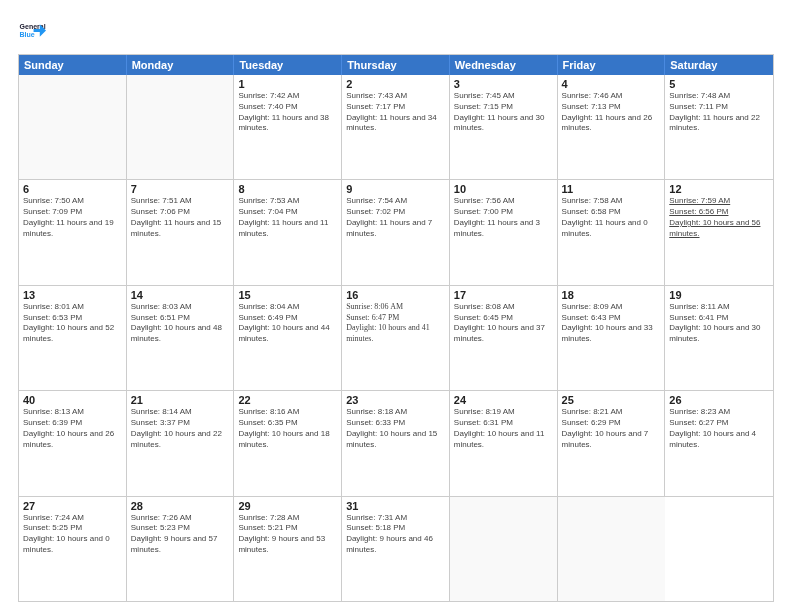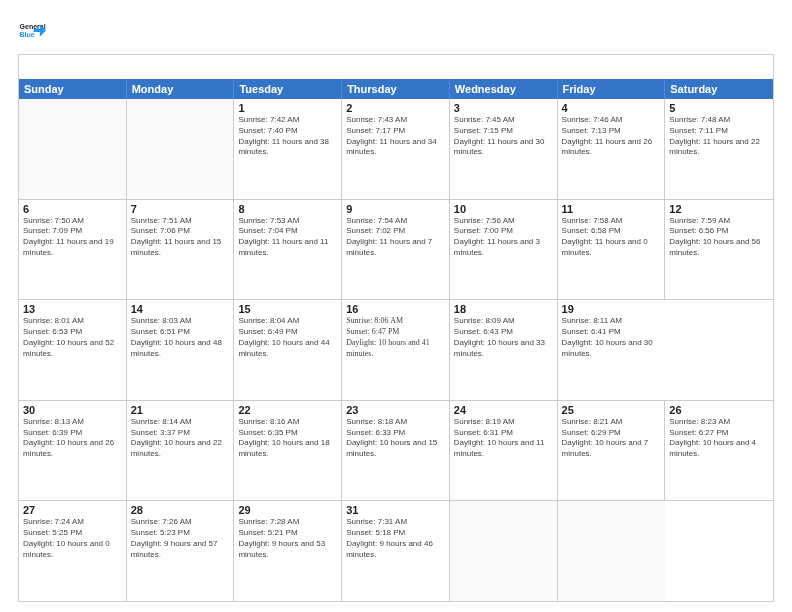--- a/index.html
+++ b/index.html
@@ -49,21 +49,20 @@
     .calendar {
       flex: 1;
       display: flex;
       flex-direction: column;
       border: 1px solid #ccc;
     }
     .cal-header {
       display: grid;
       grid-template-columns: repeat(7, 1fr);
       background: #3575c8;
-      margin-top: 24px;
     }
     .cal-header-cell {
       color: #fff;
       font-size: 11px;
       font-weight: bold;
       padding: 4px 5px;
       border-right: 1px solid #4a8ae0;
       text-align: left;
     }
     .cal-header-cell:last-child { border-right: none; }
@@ -199,21 +198,21 @@
 Daylight: 11 hours and 3 minutes.</div>
           </div>
           <div class="cal-cell">
             <span class="day-num">11</span>
             <div class="cell-detail" style="white-space: pre-line;">Sunrise: 7:58 AM
 Sunset: 6:58 PM
 Daylight: 11 hours and 0 minutes.</div>
           </div>
           <div class="cal-cell">
             <span class="day-num">12</span>
-            <div class="cell-detail" style="white-space: pre-line;">Sunrise: 7:59 AM
+            <div class="cell-detail" style="white-space: pre-line; text-decoration: underline;">Sunrise: 7:59 AM
 Sunset: 6:56 PM
 Daylight: 10 hours and 56 minutes.</div>
           </div>
         </div>
         <div class="cal-row">
           <div class="cal-cell">
             <span class="day-num">13</span>
             <div class="cell-detail" style="white-space: pre-line;">Sunrise: 8:01 AM
 Sunset: 6:53 PM
 Daylight: 10 hours and 52 minutes.</div>
@@ -230,35 +229,41 @@
 Sunset: 6:49 PM
 Daylight: 10 hours and 44 minutes.</div>
           </div>
           <div class="cal-cell">
             <span class="day-num">16</span>
             <div class="cell-detail" style="white-space: pre-line; font-family: Liberation Serif, serif;">Sunrise: 8:06 AM
 Sunset: 6:47 PM
 Daylight: 10 hours and 41 minutes.</div>
           </div>
           <div class="cal-cell">
+            <span class="day-num">17</span>
+            <div class="cell-detail" style="white-space: pre-line;">Sunrise: 8:08 AM
+Sunset: 6:45 PM
+Daylight: 10 hours and 37 minutes.</div>
+          </div>
+          <div class="cal-cell">
             <span class="day-num">18</span>
             <div class="cell-detail" style="white-space: pre-line;">Sunrise: 8:09 AM
 Sunset: 6:43 PM
 Daylight: 10 hours and 33 minutes.</div>
           </div>
           <div class="cal-cell">
             <span class="day-num">19</span>
             <div class="cell-detail" style="white-space: pre-line;">Sunrise: 8:11 AM
 Sunset: 6:41 PM
 Daylight: 10 hours and 30 minutes.</div>
           </div>
         </div>
         <div class="cal-row">
           <div class="cal-cell">
-            <span class="day-num">30</span>
+            <span class="day-num">40</span>
             <div class="cell-detail" style="white-space: pre-line;">Sunrise: 8:13 AM
 Sunset: 6:39 PM
 Daylight: 10 hours and 26 minutes.</div>
           </div>
           <div class="cal-cell">
             <span class="day-num">21</span>
             <div class="cell-detail" style="white-space: pre-line;">Sunrise: 8:14 AM
 Sunset: 3:37 PM
 Daylight: 10 hours and 22 minutes.</div>
           </div>

